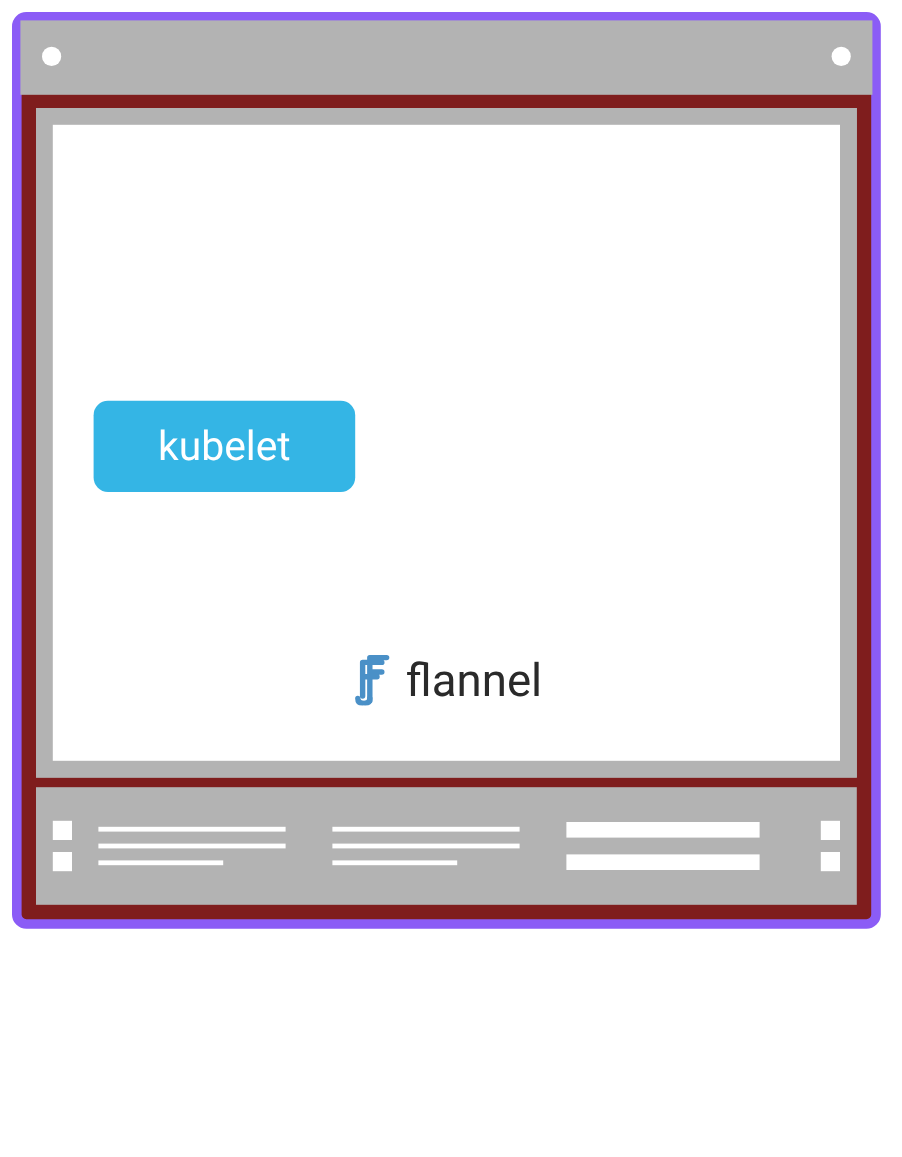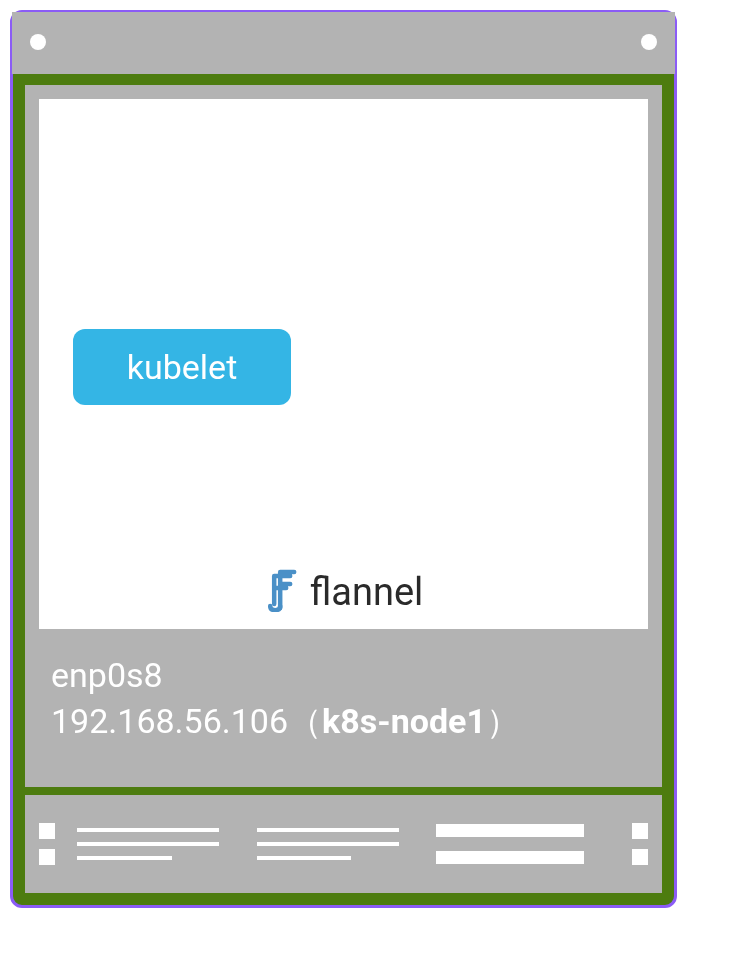--- a/index.html
+++ b/index.html
@@ -6,24 +6,24 @@
       margin: 0;
       padding: 0;
       box-sizing: border-box;
     }
     body {
       font-family: -apple-system, BlinkMacSystemFont, "Segoe UI", Roboto, sans-serif;
       background: #fff;
       padding: 10px;
     }
     .outer-frame {
-      width: 667px;
-      border: 3px solid #8b5cf6;
+      width: 724px;
+      border: 8px solid #8b5cf6;
       border-radius: 12px;
-      background: #4d7c0f;
+      background: #7f1d1d;
       position: relative;
     }
     .title-bar {
       height: 62px;
       background: #b3b3b3;
       position: relative;
       margin: -1px;
     }
     .dot {
       width: 16px;
@@ -68,21 +68,20 @@
       width: 248px;
     }
     .flannel-group {
       position: absolute;
       top: 440px;
       left: 50%;
       transform: translateX(-50%);
       display: flex;
       align-items: center;
       gap: 10px;
-      margin-top: 29px;
     }
     .flannel-icon {
       color: #4a90c7;
     }
     .flannel-text {
       font-size: 38px;
       color: #2a2a2a;
       font-weight: 400;
     }
     .info-row {
@@ -161,26 +160,20 @@
         <div class="flannel-group">
           <span class="flannel-icon">
             <svg width="36" height="44" viewBox="0 0 36 44" fill="none">
               <path d="M10 8 L10 36 M10 8 L26 8 M10 20 L22 20 M16 4 L16 40 M16 4 L30 4 M16 16 L26 16" stroke="#4a90c7" stroke-width="4.5" stroke-linecap="round"></path>
               <path d="M6 38 Q6 42 10 42 M12 42 Q16 42 16 38" stroke="#4a90c7" stroke-width="4.5" stroke-linecap="round" fill="none"></path>
             </svg>
           </span>
           <span class="flannel-text">flannel</span>
         </div>
       </div>
-      <div class="info-row">
-        <div>enp0s8</div>
-        <div>
-          <span>192.168.56.106</span><span>（</span><span class="bold">k8s-node1</span><span>）</span>
-        </div>
-      </div>
     </div>
   </div>
 
   <div class="bottom-bar">
     <div class="bottom-squares">
       <div class="sq"></div>
       <div class="sq"></div>
     </div>
     <div class="lines-thin">
       <div class="line-thin"></div>

